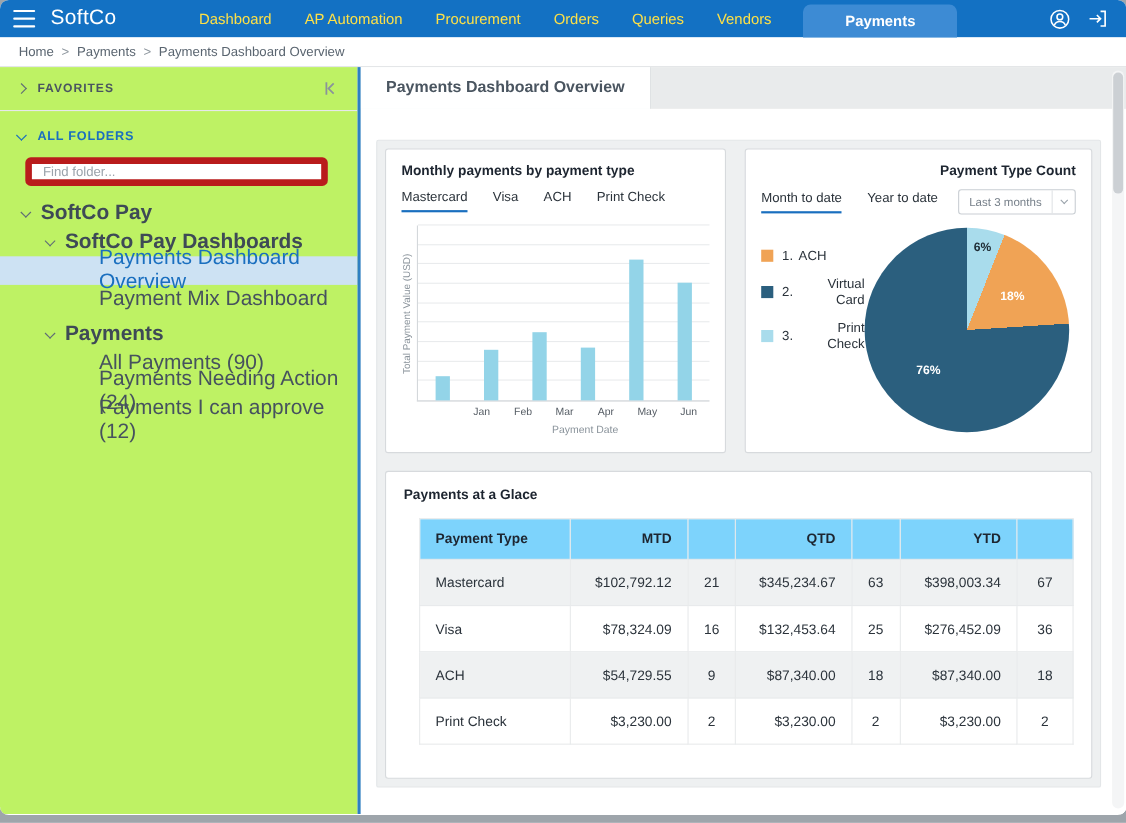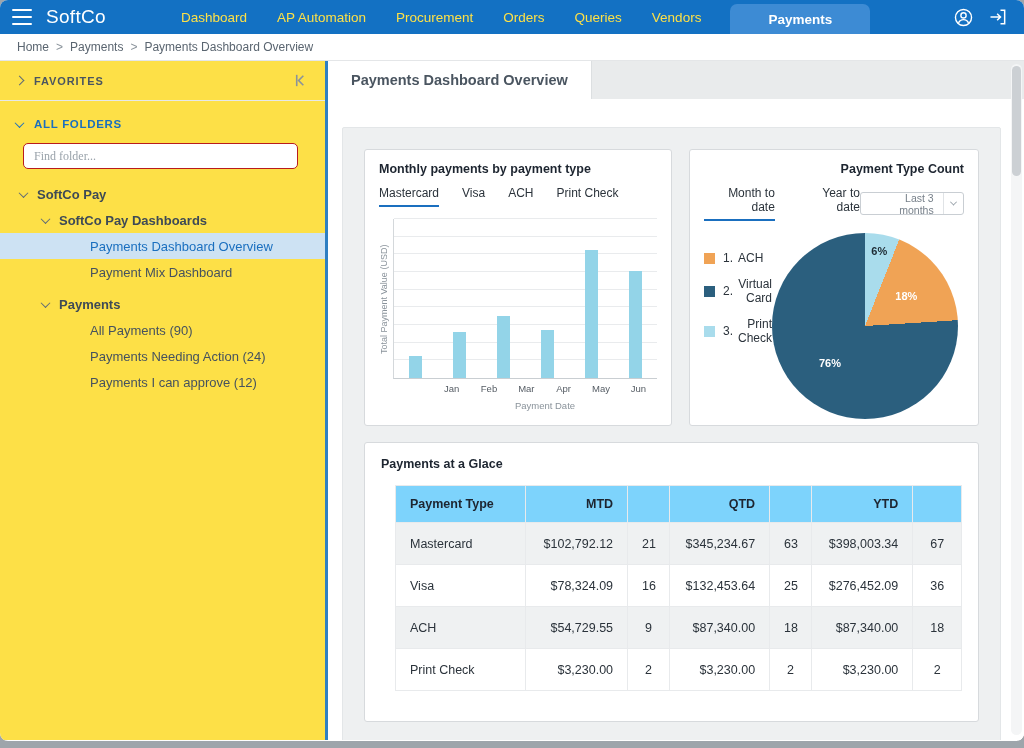--- a/index.html
+++ b/index.html
@@ -19,50 +19,50 @@
   .topbar-right { margin-left:auto; display:flex; align-items:center; gap:14px; padding-right:4px; }
   .topbar-right svg { display:block; cursor:pointer; }
 
   
   .breadcrumb { height:27px; background:#fff; border-bottom:1px solid #e4e6e8; display:flex; align-items:center; gap:7px; padding:0 17px; font-size:12px; color:#5a6570; }
   .bc-sep { color:#8a939b; }
   .bc-item { cursor:pointer; }
 
   
   .content { display:flex; height:679px; }
-  .sidebar { width:325px; flex-shrink:0; background:#fde047; }
+  .sidebar { width:325px; flex-shrink:0; background:#bef264; }
   .blue-divider { width:3px; background:#2e7fc2; flex-shrink:0; }
   .main { flex:1; background:#fff; position:relative; overflow:hidden; }
 
   
   .fav-row { height:39px; display:flex; align-items:center; padding:0 16px; }
   .chev { display:inline-block; width:7px; height:7px; border-right:1.8px solid #5f6b76; border-bottom:1.8px solid #5f6b76; }
   .chev.down { transform:rotate(45deg) translate(-1px,-1px); }
   .chev.right { transform:rotate(-45deg); }
   .chev.blue { border-color:#1a6fbf; }
   .fav-label { flex:1; font-size:11px; font-weight:bold; color:#4a5560; letter-spacing:.9px; margin-left:11px; }
   .sidebar-divider { height:1px; background:#e6e8ea; }
   .allfolders { display:flex; align-items:center; padding:17px 16px 0 16px; }
   .allfolders-label { font-size:11.5px; font-weight:bold; color:#1a6fbf; letter-spacing:.7px; margin-left:11px; }
-  .find-input { display:block; margin:13px 16px 12px 23px; width:275px; height:26px; border:1px solid #b91c1c; border-radius:5px; padding:0 10px; font-size:12px; color:#333; font-family:Liberation Serif, serif; outline:none; }
+  .find-input { display:block; margin:13px 16px 12px 23px; width:275px; height:26px; border:6px solid #b91c1c; border-radius:5px; padding:0 10px; font-size:12px; color:#333; font-family:Liberation Sans, sans-serif; outline:none; }
   .find-input::placeholder { color:#9aa3ab; }
-  .tree-row { display:flex; align-items:center; height:26px; font-size:13px; color:#46525e; cursor:pointer; }
+  .tree-row { display:flex; align-items:center; height:26px; font-size:19px; color:#46525e; cursor:pointer; }
   .tree-row.bold { font-weight:bold; color:#3e4a56; }
   .tree-row.lvl0 { padding-left:20px; }
   .tree-row.lvl1 { padding-left:42px; }
   .tree-row.lvl2 { padding-left:90px; }
   .tree-row.gap { margin-top:6px; }
   .tree-row.selected { background:#cde2f3; color:#1a6fbf; }
   .tree-chev { margin-right:10px; flex-shrink:0; }
 
   
   .tabstrip { height:38px; background:#e9ebec; display:flex; }
   .main-tab { background:#fff; padding:0 23px; display:flex; align-items:center; font-size:14.5px; font-weight:bold; color:#4a5560; border-right:1px solid #dcdfe1; }
   .panel { position:absolute; top:38px; left:0; right:0; bottom:0; background:#fff; padding:28px 0 0 14px; }
-  .gray-region { width:659px; background:#eef0f1; border:1px solid #e3e6e8; border-radius:2px; padding:21px; }
+  .gray-region { width:659px; background:#eef0f1; border:1px solid #e3e6e8; border-radius:2px; padding:7px; }
   .cards-row { display:flex; gap:17px; }
   .card { background:#fff; border:1px solid #d7dadd; border-radius:3px; }
   .card1 { width:310px; height:277px; padding:12px 14px; }
   .card2 { flex:1; height:277px; padding:12px 14px;text-align:right; }
   .card3 { margin-top:16px; height:280px; padding:14px 16px; }
   .card-title { font-size:12.5px; font-weight:bold; color:#1d2530; }
 
   .chart-tabs { display:flex; align-items:center; gap:23px; margin-top:10px; font-size:12px; color:#2b333b; }
   .chart-tab { padding-bottom:5px; border-bottom:2px solid transparent; cursor:pointer; }
   .chart-tab.active { border-bottom-color:#1a6fbf; }

